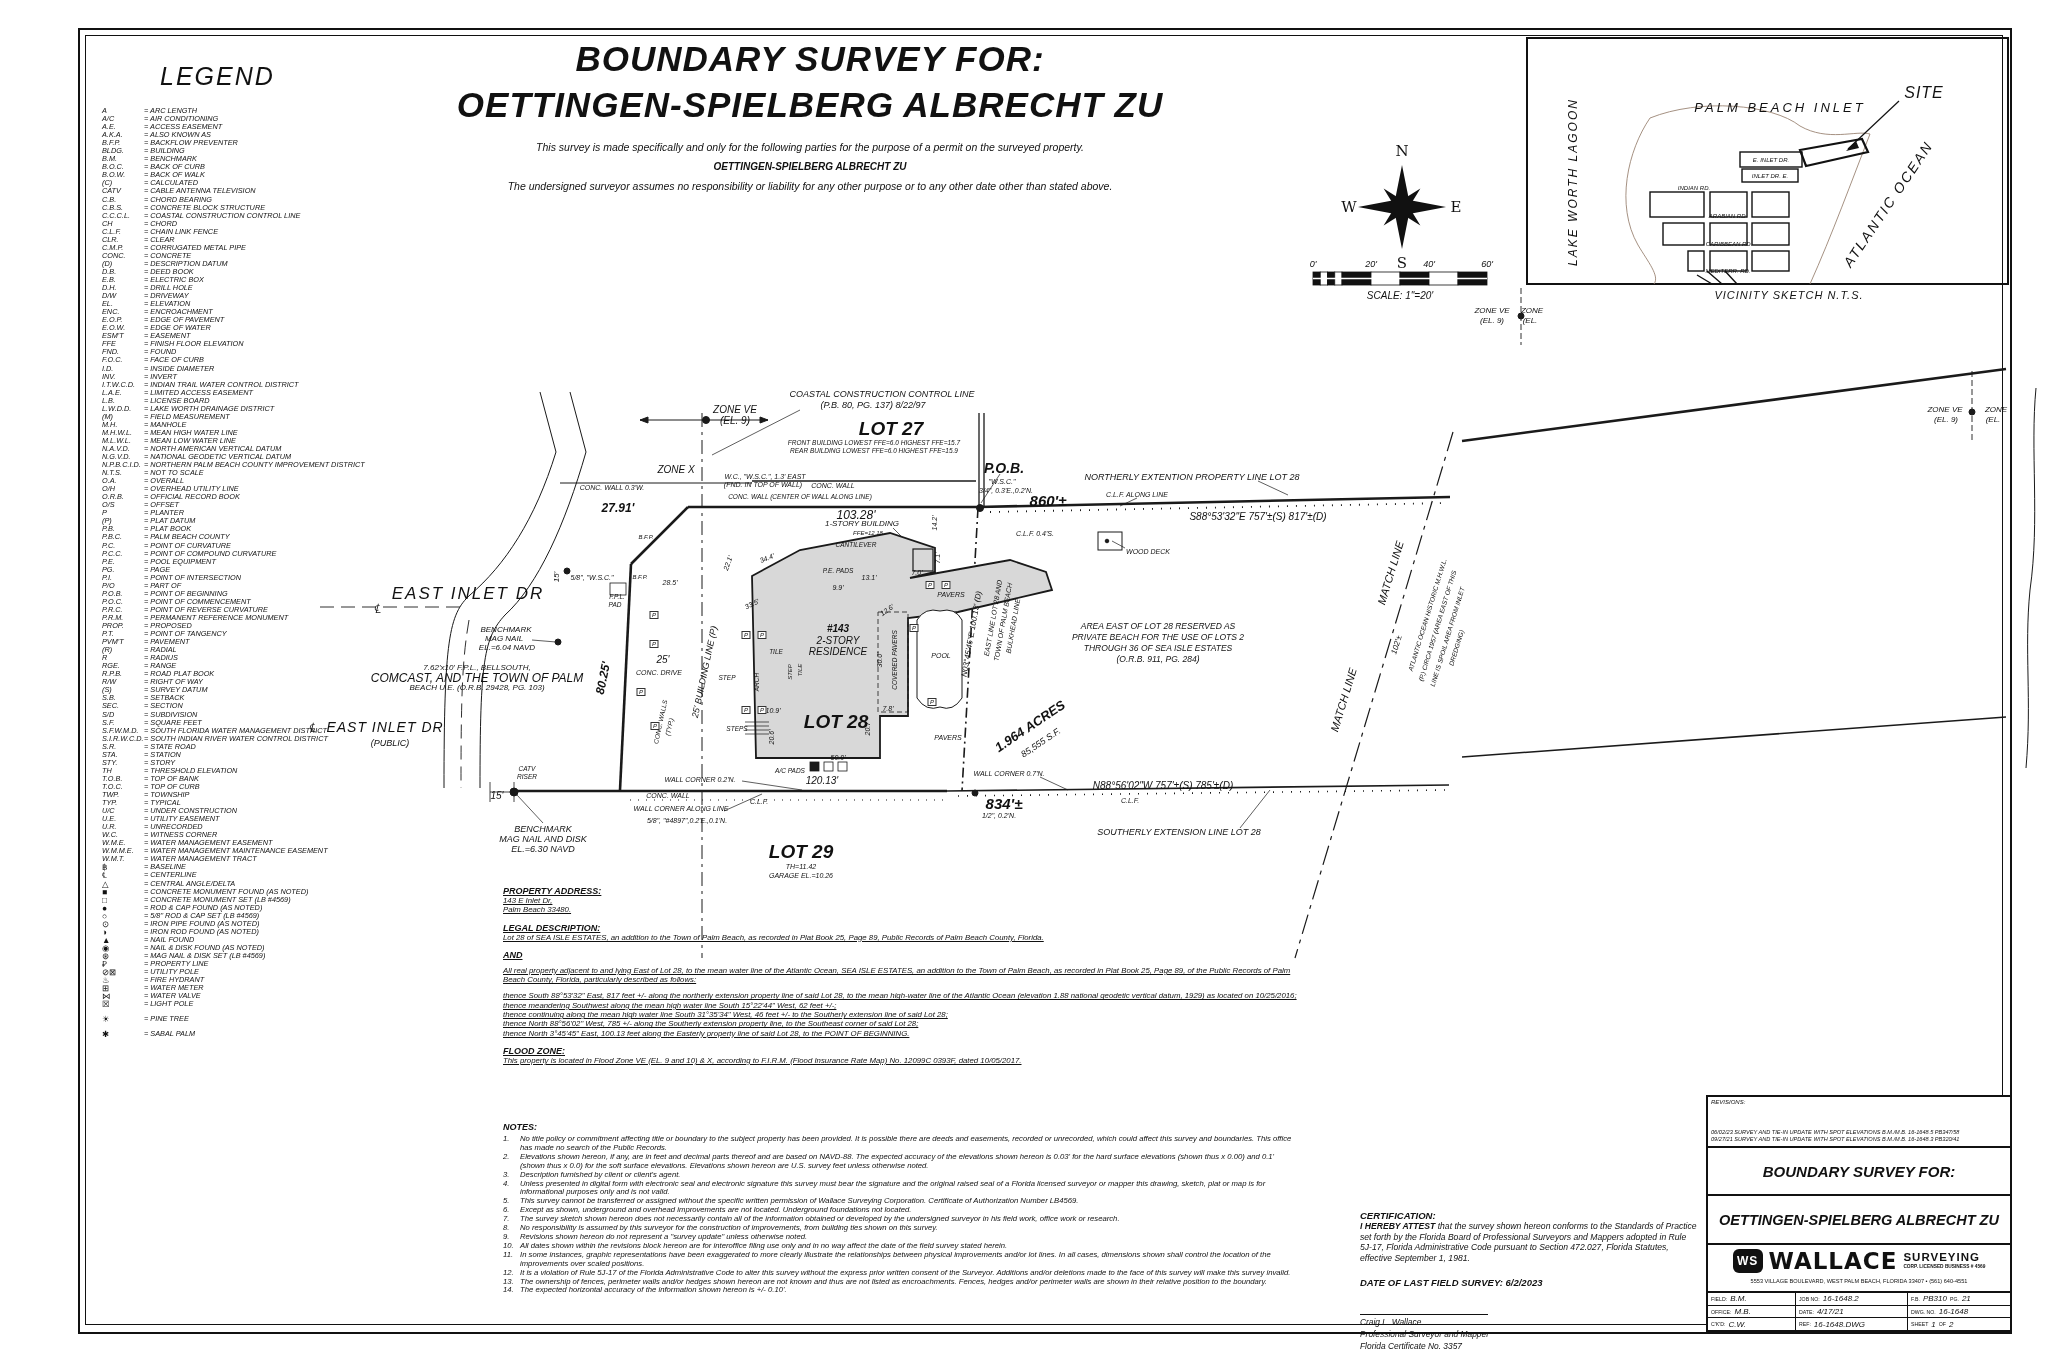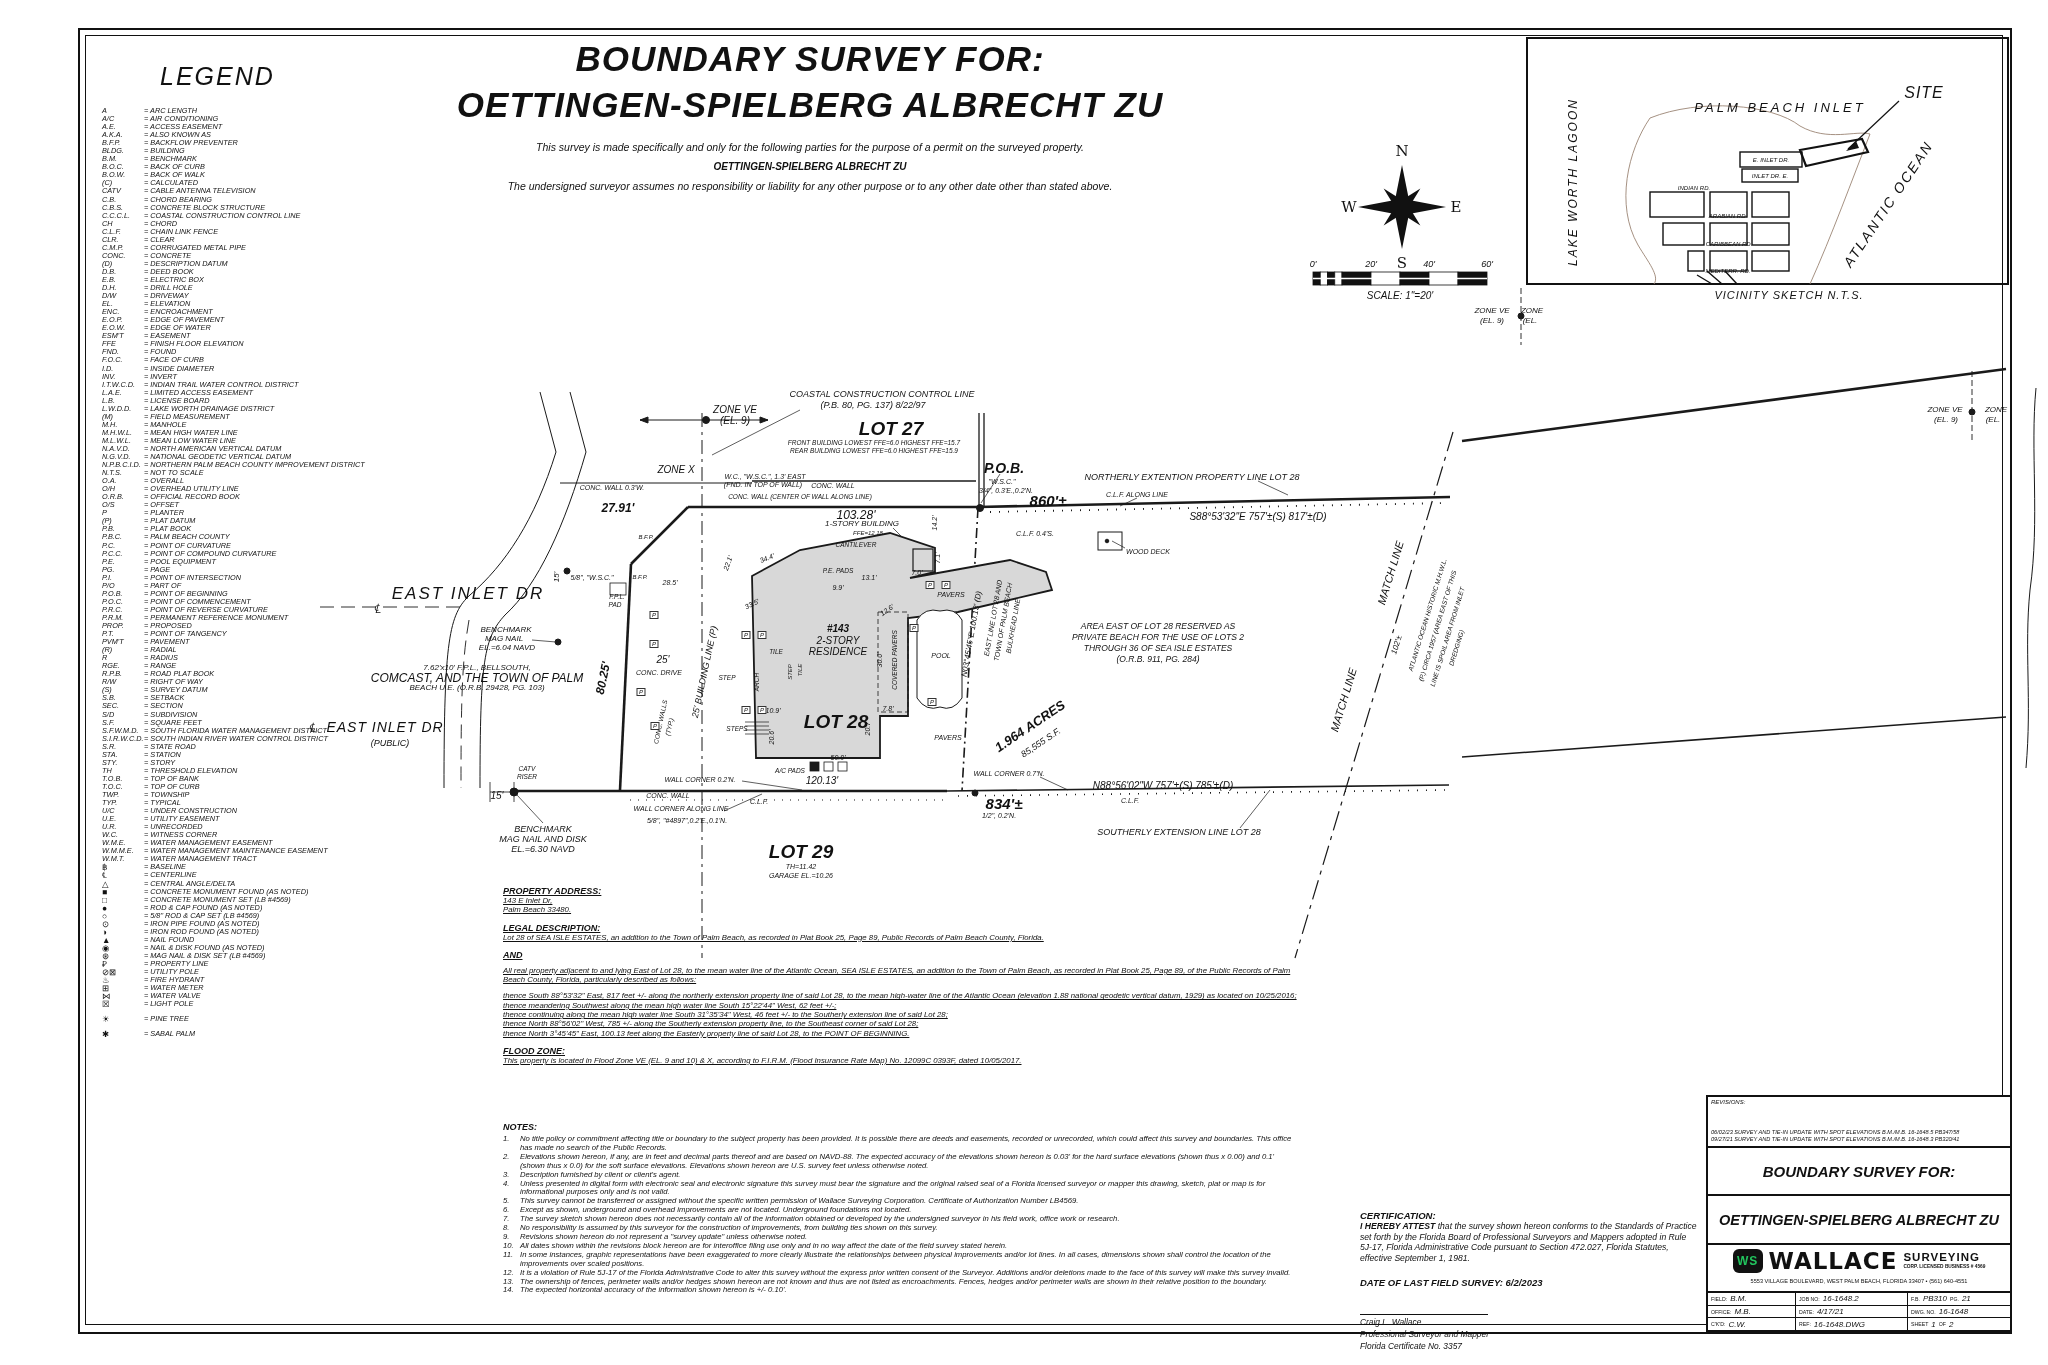--- a/index.html
+++ b/index.html
@@ -45,21 +45,21 @@
   
   #tb{position:absolute;left:1706px;top:1095px;width:306px;height:237px;border:2.5px solid #111;box-sizing:border-box;background:#fff;}
   #tb .row{border-bottom:2px solid #111;box-sizing:border-box;position:relative;}
   #tb .rev{height:51px;}
   #tb .rev .rl{position:absolute;left:3px;top:2px;font-size:6px;font-style:italic;}
   #tb .rev .ri{position:absolute;left:3px;bottom:3px;font-size:5.6px;font-style:italic;line-height:7px;}
   #tb .bsf{height:48px;display:flex;align-items:center;justify-content:center;font-size:15px;font-weight:bold;font-style:italic;}
   #tb .cli{height:49px;display:flex;align-items:center;justify-content:center;font-size:14.5px;font-weight:bold;font-style:italic;}
   #tb .logo{height:48px;}
   .logo-main{display:flex;align-items:center;justify-content:center;gap:6px;height:32px;}
-  .ws{width:30px;height:24px;background:#111;border-radius:6px;color:#22c55e;font-weight:bold;font-size:12px;
+  .ws{width:30px;height:24px;background:#111;border-radius:6px;color:#ffffff;font-weight:bold;font-size:12px;
       display:flex;align-items:center;justify-content:center;letter-spacing:1px;}
   .wname{font-size:23px;font-weight:bold;letter-spacing:1px;font-family:"DejaVu Sans",sans-serif;}
   .wcol{display:flex;flex-direction:column;line-height:1;}
   .wsurv{font-size:11.5px;font-weight:bold;letter-spacing:1px;}
   .wcorp{font-size:4.8px;font-weight:bold;margin-top:1.5px;}
   .waddr{text-align:center;font-size:5.6px;margin-top:1px;}
   #tb .grid{height:37px;display:flex;flex-direction:column;}
   #tb .grow{flex:1;display:flex;border-top:1.5px solid #111;}
   #tb .grow:first-child{border-top:none;}
   #tb .gc{border-right:1.5px solid #111;display:flex;align-items:center;padding:0 3px;gap:3px;box-sizing:border-box;}

